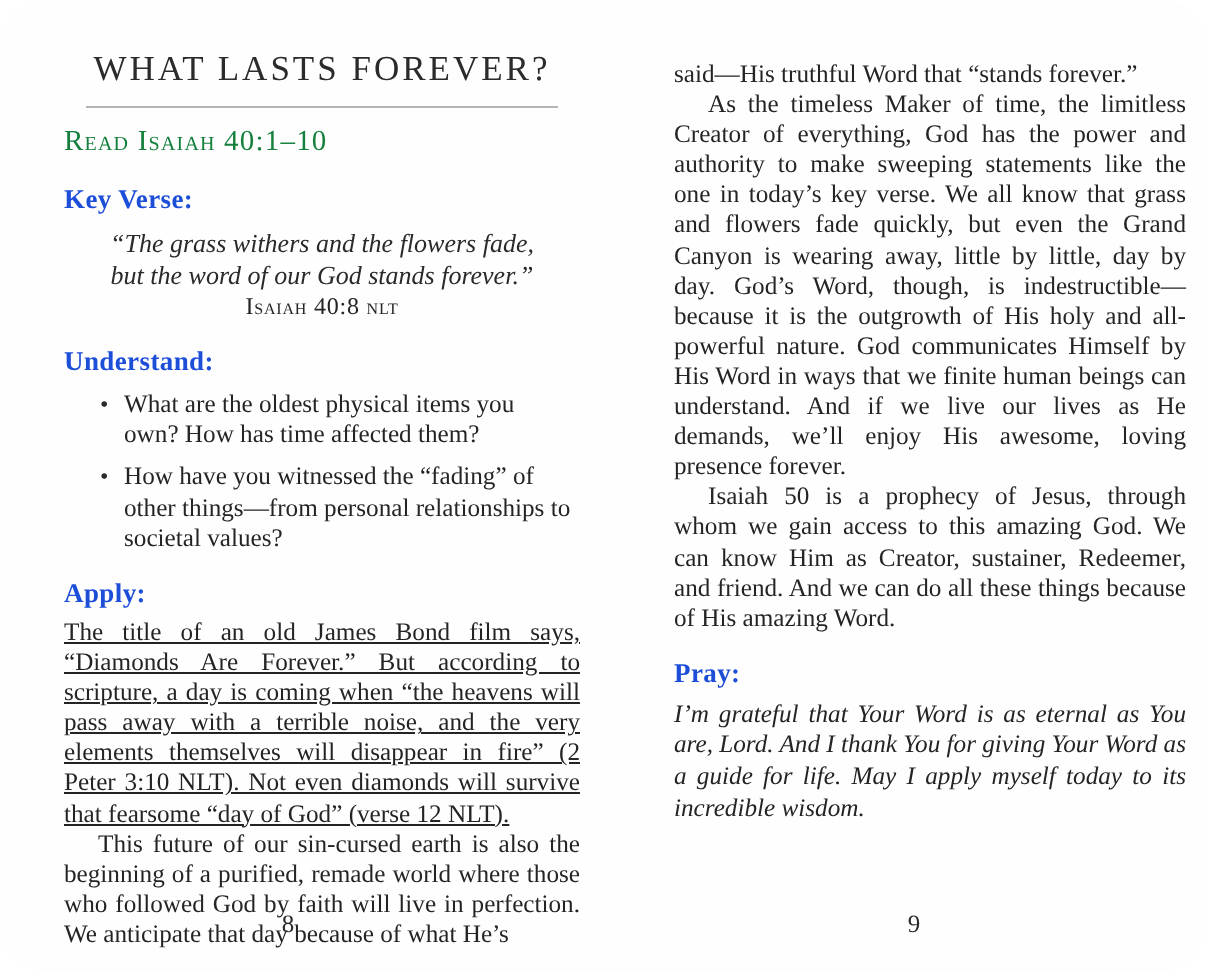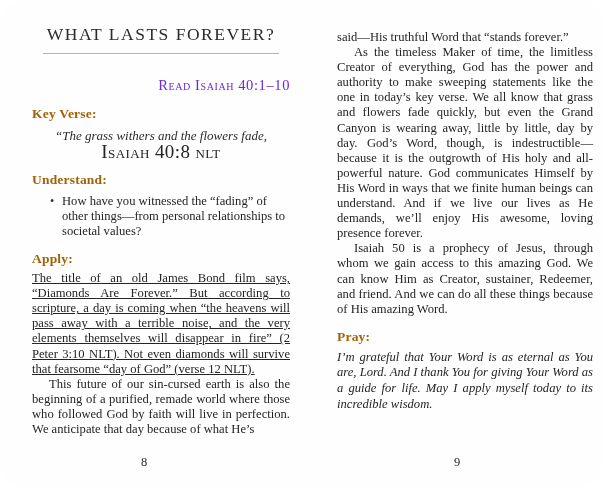--- a/index.html
+++ b/index.html
@@ -31,44 +31,44 @@
     white-space: nowrap;
   }
   .rule {
     width: 236px;
     margin: 8px auto 0 auto;
     border: 0;
     border-top: 1px solid #b5b5b5;
     height: 0;
   }
   .reading {
-    margin-top: 23px;
-    text-align: right;
+    margin-top: 9px;
+    text-align: left;
     font-variant: small-caps;
     font-size: 14.5px;
     letter-spacing: 0.6px;
-    color: #6d28d9;
+    color: #15803d;
   }
   .heading {
     margin-top: 12px;
     font-weight: bold;
     font-size: 13.5px;
     letter-spacing: 0.2px;
-    color: #a16207;
+    color: #1d4ed8;
   }
   .verse-block { margin-top: 6px; text-align: center; }
   .verse-line {
     font-style: italic;
     font-size: 13px;
     line-height: 15.5px;
     color: #2a2a2a;
   }
   .verse-citation {
     font-variant: small-caps;
-    font-size: 19px;
+    font-size: 12px;
     line-height: 16px;
     letter-spacing: 0.4px;
   }
   .bullets {
     margin: 6px 0 0 0;
     padding: 0 4px 0 30px;
     list-style: none;
   }
   .bullets li {
     position: relative;
@@ -116,25 +116,27 @@
 <div class="spread">
 
   <div class="page page-left">
     <h1 class="title">WHAT LASTS FOREVER?</h1>
     <hr class="rule">
     <div class="reading">Read Isaiah 40:1–10</div>
 
     <div class="heading">Key Verse:</div>
     <div class="verse-block">
       <div class="verse-line">“The grass withers and the flowers fade,</div>
+      <div class="verse-line">but the word of our God stands forever.”</div>
       <div class="verse-citation">Isaiah 40:8 nlt</div>
     </div>
 
     <div class="heading">Understand:</div>
     <ul class="bullets">
+      <li>What are the oldest physical items you own? How has time affected them?</li>
       <li>How have you witnessed the “fading” of other things—from personal relationships to societal values?</li>
     </ul>
 
     <div class="heading">Apply:</div>
     <p class="body first">The title of an old James Bond film says, “Diamonds Are Forever.” But according to scripture, a day is coming when “the heavens will pass away with a terrible noise, and the very elements themselves will disappear in fire” (2 Peter 3:10 NLT). Not even diamonds will survive that fearsome “day of God” (verse 12 NLT).</p>
     <p class="body indent">This future of our sin-cursed earth is also the beginning of a purified, remade world where those who followed God by faith will live in perfection. We anticipate that day because of what He’s</p>
 
     <div class="pagenum pagenum-left">8</div>
   </div>
 

